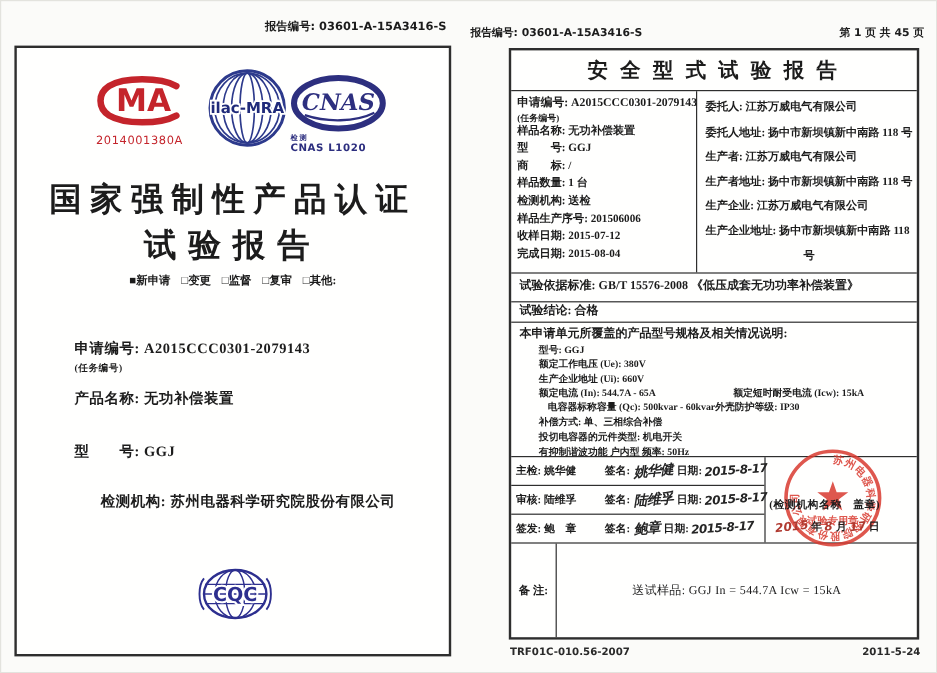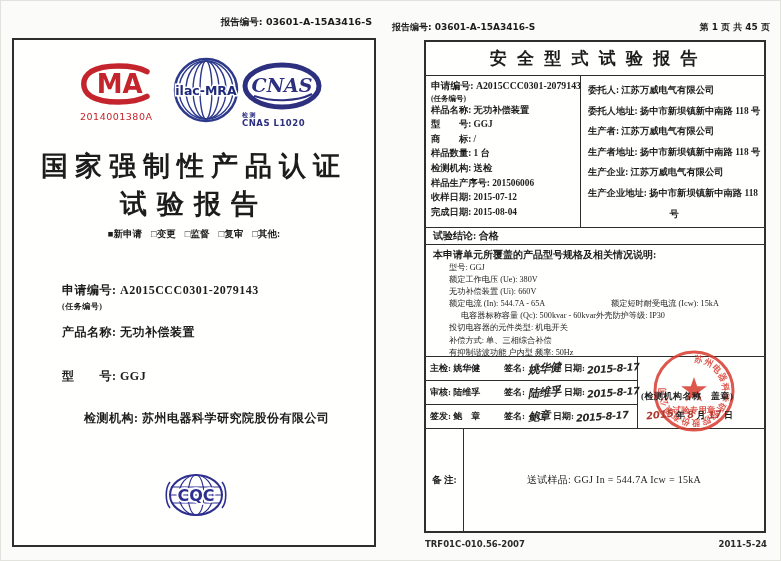--- a/index.html
+++ b/index.html
@@ -61,21 +61,21 @@
   .info-left .il.small{font-size:7.5px;line-height:9px;}
   .info-right{flex:1;padding:4px 7px;font-size:9.3px;font-weight:700;}
   .info-right .ir{line-height:20.6px;white-space:nowrap;}
   .info-right .ir.center{text-align:center;}
   .row-standard{height:24px;flex:none;line-height:22px;padding:0 7px;font-size:10px;
     font-weight:700;border-bottom:1.5px solid #2e2e2e;box-sizing:border-box;white-space:nowrap;}
   .row-conclusion{height:17px;flex:none;line-height:15px;padding:0 7px;font-size:10px;
     font-weight:700;border-bottom:1.5px solid #2e2e2e;box-sizing:border-box;}
   .row-coverage{height:112px;flex:none;padding:2px 7px;border-bottom:1.5px solid #2e2e2e;box-sizing:border-box;}
   .cov-title{font-size:10px;font-weight:700;line-height:15px;}
-  .cov-line{font-size:8.2px;font-weight:400;line-height:12.1px;display:flex;white-space:nowrap;padding-left:16px;}
+  .cov-line{font-size:8.2px;font-weight:700;line-height:12.1px;display:flex;white-space:nowrap;padding-left:16px;}
   .cov-line .l.w160{width:162px;flex:none;}
   .cov-line .l.w145{width:147px;flex:none;text-align:right;}
   .row-sign{height:72px;flex:none;display:flex;border-bottom:1.5px solid #2e2e2e;box-sizing:border-box;}
   .sign-left{width:212px;flex:none;border-right:1.5px solid #2e2e2e;box-sizing:border-box;
     display:flex;flex-direction:column;}
   .sign-row{flex:1;display:flex;align-items:center;padding:0 4px;font-size:9px;
     font-weight:700;border-bottom:1px solid #2e2e2e;box-sizing:border-box;white-space:nowrap;}
   .sign-row:last-child{border-bottom:none;}
   .sign-role{width:74px;flex:none;}
   .hand{font-family:"DejaVu Sans","Liberation Sans",sans-serif;font-style:italic;
@@ -194,46 +194,47 @@
       <div class="ir">委托人: 江苏万威电气有限公司</div>
       <div class="ir">委托人地址: 扬中市新坝镇新中南路 118 号</div>
       <div class="ir">生产者: 江苏万威电气有限公司</div>
       <div class="ir">生产者地址: 扬中市新坝镇新中南路 118 号</div>
       <div class="ir">生产企业: 江苏万威电气有限公司</div>
       <div class="ir">生产企业地址: 扬中市新坝镇新中南路 118</div>
       <div class="ir center">号</div>
     </div>
   </div>
 
+  <div class="row-standard">试验依据标准: GB/T 15576-2008 《低压成套无功功率补偿装置》</div>
   <div class="row-conclusion">试验结论: 合格</div>
 
   <div class="row-coverage">
     <div class="cov-title">本申请单元所覆盖的产品型号规格及相关情况说明:</div>
     <div class="cov-line">
         <span class="l">型号: GGJ</span>
       </div>
     <div class="cov-line">
         <span class="l">额定工作电压 (Ue): 380V</span>
       </div>
     <div class="cov-line">
-        <span class="l">无功补偿装置 (Ui): 660V</span>
+        <span class="l">生产企业地址 (Ui): 660V</span>
       </div>
     <div class="cov-line">
       <span class="l w160">额定电流 (In): 544.7A - 65A</span>
       <span class="r">额定短时耐受电流 (Icw): 15kA</span>
     </div>
     <div class="cov-line">
       <span class="l w145">电容器标称容量 (Qc): 500kvar - 60kvar</span>
       <span class="r">外壳防护等级: IP30</span>
     </div>
     <div class="cov-line">
+        <span class="l">补偿方式: 单、三相综合补偿</span>
+      </div>
+    <div class="cov-line">
         <span class="l">投切电容器的元件类型: 机电开关</span>
-      </div>
-    <div class="cov-line">
-        <span class="l">补偿方式: 单、三相综合补偿</span>
       </div>
     <div class="cov-line">
         <span class="l">有抑制谐波功能  户内型  频率: 50Hz</span>
       </div>
   </div>
 
   <div class="row-sign">
     <div class="sign-left">
       <div class="sign-row">
         <span class="sign-role">主检: 姚华健</span>

